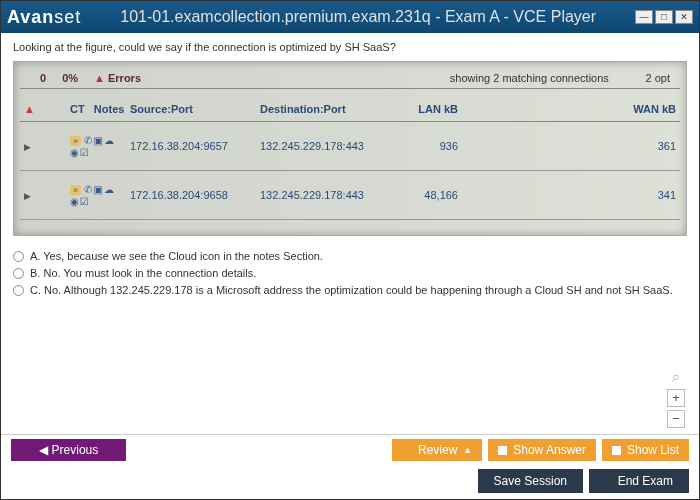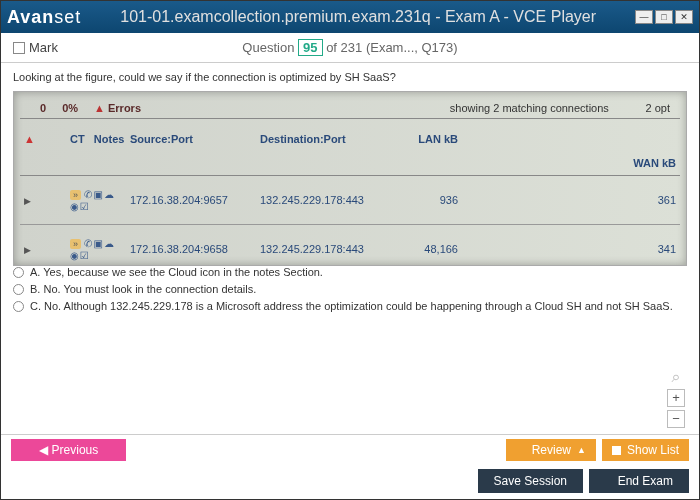--- a/index.html
+++ b/index.html
@@ -21,40 +21,40 @@
   .figure { border: 1px solid #aaa; background: linear-gradient(90deg,#d0d3cc,#dce0d7); height: 175px; padding: 6px; position: relative; overflow: hidden; color: #3a4a5a; font-family: Arial, sans-serif; box-shadow: 0 0 8px rgba(0,0,0,0.3) inset; }
   .fig-head { display: flex; font-size: 11px; font-weight: bold; color: #5a2a2a; border-bottom: 1px solid #888; padding: 4px 0; }
   .fig-head .left { width: 220px; display: flex; gap: 16px; padding-left: 20px; }
   .fig-head .right { flex: 1; text-align: right; padding-right: 10px; color: #333; font-weight: normal; }
   .fig-sub { display: flex; font-size: 11px; padding: 14px 0 6px 0; border-bottom: 1px solid #888; color: #2a4a7a; font-weight: bold; }
   .fig-sub .c1 { width: 50px; padding-left: 4px; }
   .fig-sub .c2 { width: 60px; }
   .fig-sub .c3 { width: 130px; }
   .fig-sub .c4 { width: 140px; }
   .fig-sub .c5 { width: 58px; text-align: right; }
-  .fig-sub .c6 { flex:1; text-align: right; padding-right: 4px; margin-top: 24px; }
+  .fig-sub .c6 { flex:1; text-align: right; padding-right: 4px; }
   .fig-row { display: flex; font-size: 11px; padding: 12px 0; border-bottom: 1px solid #999; color: #2a4a7a; align-items: center; }
   .fig-row .c1 { width: 50px; padding-left: 4px; color: #666; }
   .fig-row .c2 { width: 60px; }
   .fig-row .c3 { width: 130px; }
   .fig-row .c4 { width: 140px; }
   .fig-row .c5 { width: 58px; text-align: right; }
   .fig-row .c6 { flex:1; text-align: right; padding-right: 4px; }
   .note-icons { font-size: 10px; color: #3a5a8a; letter-spacing: 1px; }
   .tri { color: #b33; }
   .play { color: #555; font-size:9px; }
   .fwd { background: #e8c070; padding: 0 3px; font-size: 9px; border-radius: 2px; color:#555; }
-  .answers { }
+  .answers { margin-top: 14px; }
   .ans { display: flex; gap: 6px; margin-bottom: 5px; align-items: flex-start; font-size: 11px; }
   .radio { width: 11px; height: 11px; border: 1px solid #888; border-radius: 50%; flex-shrink: 0; margin-top: 1px; }
   .zoom-ctrl { position: absolute; right: 14px; bottom: 6px; display: flex; flex-direction: column; gap: 3px; align-items: center; }
   .zoom-btn { width: 18px; height: 18px; border: 1px solid #bbb; text-align: center; font-size: 13px; line-height: 16px; color: #555; background: #fff; }
   .mag { font-size: 16px; color: #bbb; }
   .footer1 { display: flex; gap: 6px; padding: 4px 10px; align-items: center; background: #fff; border-top: 1px solid #ccc; }
-  .btn-blue { background: #ec4899; color: #fff; font-size: 12px; padding: 4px 28px; border: none; min-width: 80px; text-align: center; }
+  .btn-blue { background: #701a75; color: #fff; font-size: 12px; padding: 4px 28px; border: none; min-width: 80px; text-align: center; }
   .spacer { flex: 1; }
   .btn-orange { background: #f0a030; color: #fff; font-size: 12px; padding: 4px 10px; border: none; text-align: center; display: flex; align-items: center; gap: 6px; }
   .btn-orange.review { min-width: 90px; justify-content: flex-end; padding-left: 25px; }
   .sq { display: inline-block; width: 9px; height: 9px; background: #fff; }
   .tri-up { font-size: 9px; }
   .footer2 { display: flex; gap: 6px; padding: 4px 10px 6px 10px; justify-content: flex-end; background: #fff; }
   .btn-dark { background: #2a3a4a; color: #fff; font-size: 12px; padding: 5px 16px; border: none; min-width: 100px; text-align: right; }
 </style>
 </head>
 <body>
@@ -64,32 +64,20 @@
   <div class="titlebar">
     <span class="logo"><b>Avan</b><span>set</span></span>
     <span class="win-title">101-01.examcollection.premium.exam.231q - Exam A - VCE Player</span>
     <div class="win-controls">
       <div class="win-btn">—</div>
       <div class="win-btn">□</div>
       <div class="win-btn">✕</div>
     </div>
   </div>
 
-  <div class="qheader">
-    <div class="mark-wrap">
-      <div class="mark-cb"></div>
-      <span>Mark</span>
-    </div>
-    <div class="qcenter">
-      <span>Question</span>
-      <span class="qnum-box">95</span>
-      <span>of 231 (Exam..., Q173)</span>
-    </div>
-    <div style="width:120px"></div>
-  </div>
 
   <div class="content">
     <div class="qtext">Looking at the figure, could we say if the connection is optimized by SH SaaS?</div>
 
     <div class="figure">
       <div class="fig-head">
         <div class="left">
           <span>0</span>
           <span>0%</span>
           <span><span class="tri">▲</span> <span>Errors</span></span>
@@ -150,20 +138,24 @@
 
   <div class="footer1">
     <button class="btn-blue">◀ <span>Previous</span></button>
     <div class="spacer"></div>
     <button class="btn-orange review">
         <span>Review</span> 
         <span class="tri-up">▲</span>
       </button>
     <button class="btn-orange">
         <span class="sq"></span> 
+        <span>Show Answer</span>
+      </button>
+    <button class="btn-orange">
+        <span class="sq"></span> 
         <span>Show List</span>
       </button>
   </div>
 
   <div class="footer2">
     <button class="btn-dark">Save Session</button>
     <button class="btn-dark">End Exam</button>
   </div>
 
 </div>

